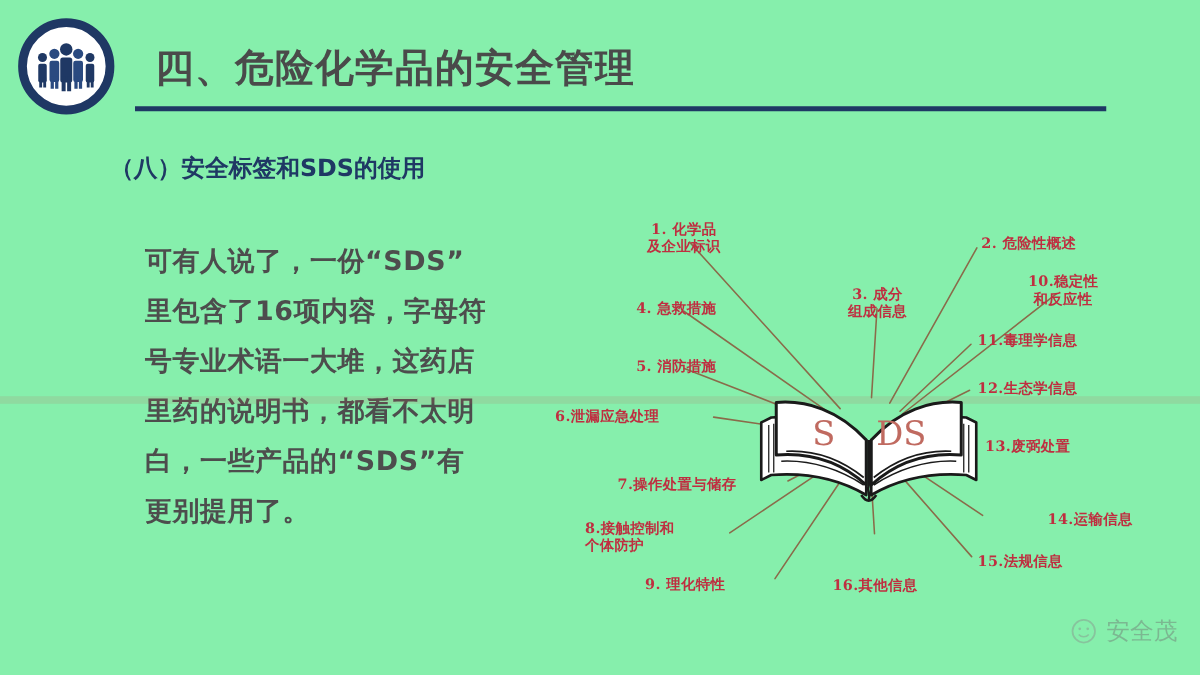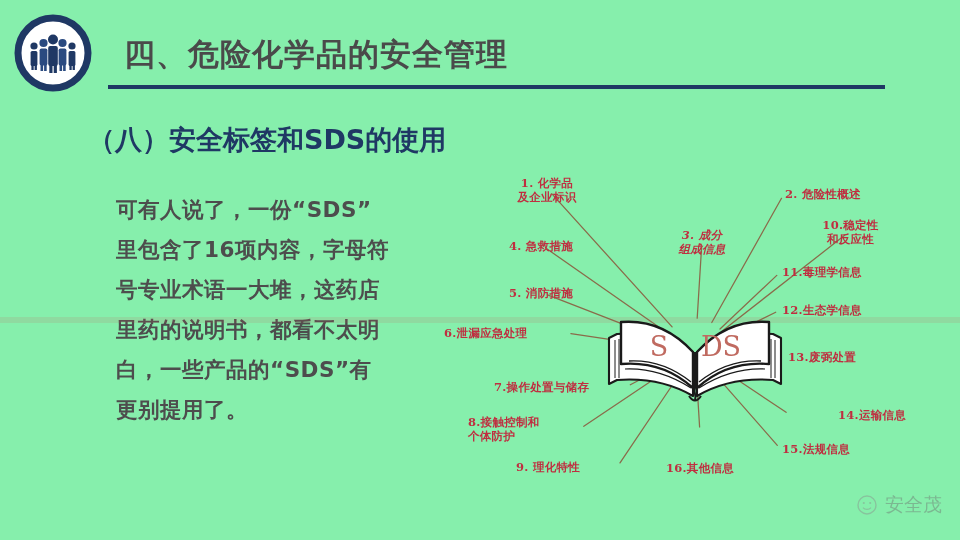--- a/index.html
+++ b/index.html
@@ -44,21 +44,21 @@
     width: 777px;
     height: 4px;
     background: #1f3864;
   }
 
   
   #subtitle {
     position: absolute;
     left: 88px;
     top: 122px;
-    font-size: 27px;
+    font-size: 19px;
     font-weight: bold;
     color: #1f3864;
     white-space: nowrap;
     font-family: "DejaVu Sans", "Liberation Sans", sans-serif;
   }
 
   
   #body-text {
     position: absolute;
     left: 116px;
@@ -242,21 +242,21 @@
     <div id="labels-layer">
         <div class="dlabel ctr" style="left: 62px; top: 16px; width: 110px; color: rgb(191, 46, 64);">1. 化学品
 及企业标识</div>
         <div class="dlabel ctr" style="left: 56px; top: 79px; width: 110px; color: rgb(191, 46, 64);">4. 急救措施</div>
         <div class="dlabel ctr" style="left: 56px; top: 126px; width: 110px; color: rgb(191, 46, 64);">5. 消防措施</div>
         <div class="dlabel" style="left: 14px; top: 166px; width: 120px; color: rgb(191, 46, 64);">6.泄漏应急处理</div>
         <div class="dlabel" style="left: 64px; top: 220px; width: 130px; color: rgb(191, 46, 64);">7.操作处置与储存</div>
         <div class="dlabel" style="left: 38px; top: 255px; width: 110px; color: rgb(191, 46, 64);">8.接触控制和
 个体防护</div>
         <div class="dlabel" style="left: 86px; top: 300px; width: 100px; color: rgb(191, 46, 64);">9. 理化特性</div>
-        <div class="dlabel ctr" style="left: 222px; top: 68px; width: 100px; color: rgb(191, 46, 64); font-style: italic;">3. 成分
+        <div class="dlabel ctr" style="left: 222px; top: 68px; width: 100px; color: rgb(191, 46, 64);">3. 成分
 组成信息</div>
         <div class="dlabel ctr" style="left: 220px; top: 265px; width: 100px; color: rgb(191, 46, 64); margin-top: 36px;">16.其他信息</div>
         <div class="dlabel" style="left: 355px; top: 27px; width: 115px; color: rgb(191, 46, 64);">2. 危险性概述</div>
         <div class="dlabel ctr" style="left: 368px; top: 58px; width: 105px; color: rgb(191, 46, 64);">10.稳定性
 和反应性</div>
         <div class="dlabel" style="left: 352px; top: 105px; width: 120px; color: rgb(191, 46, 64);">11.毒理学信息</div>
         <div class="dlabel" style="left: 352px; top: 143px; width: 120px; color: rgb(191, 46, 64);">12.生态学信息</div>
         <div class="dlabel" style="left: 358px; top: 190px; width: 110px; color: rgb(191, 46, 64);">13.废弼处置</div>
         <div class="dlabel" style="left: 362px; top: 248px; width: 110px; color: rgb(191, 46, 64); margin-left: 46px;">14.运输信息</div>
         <div class="dlabel" style="left: 352px; top: 282px; width: 110px; color: rgb(191, 46, 64);">15.法规信息</div>

